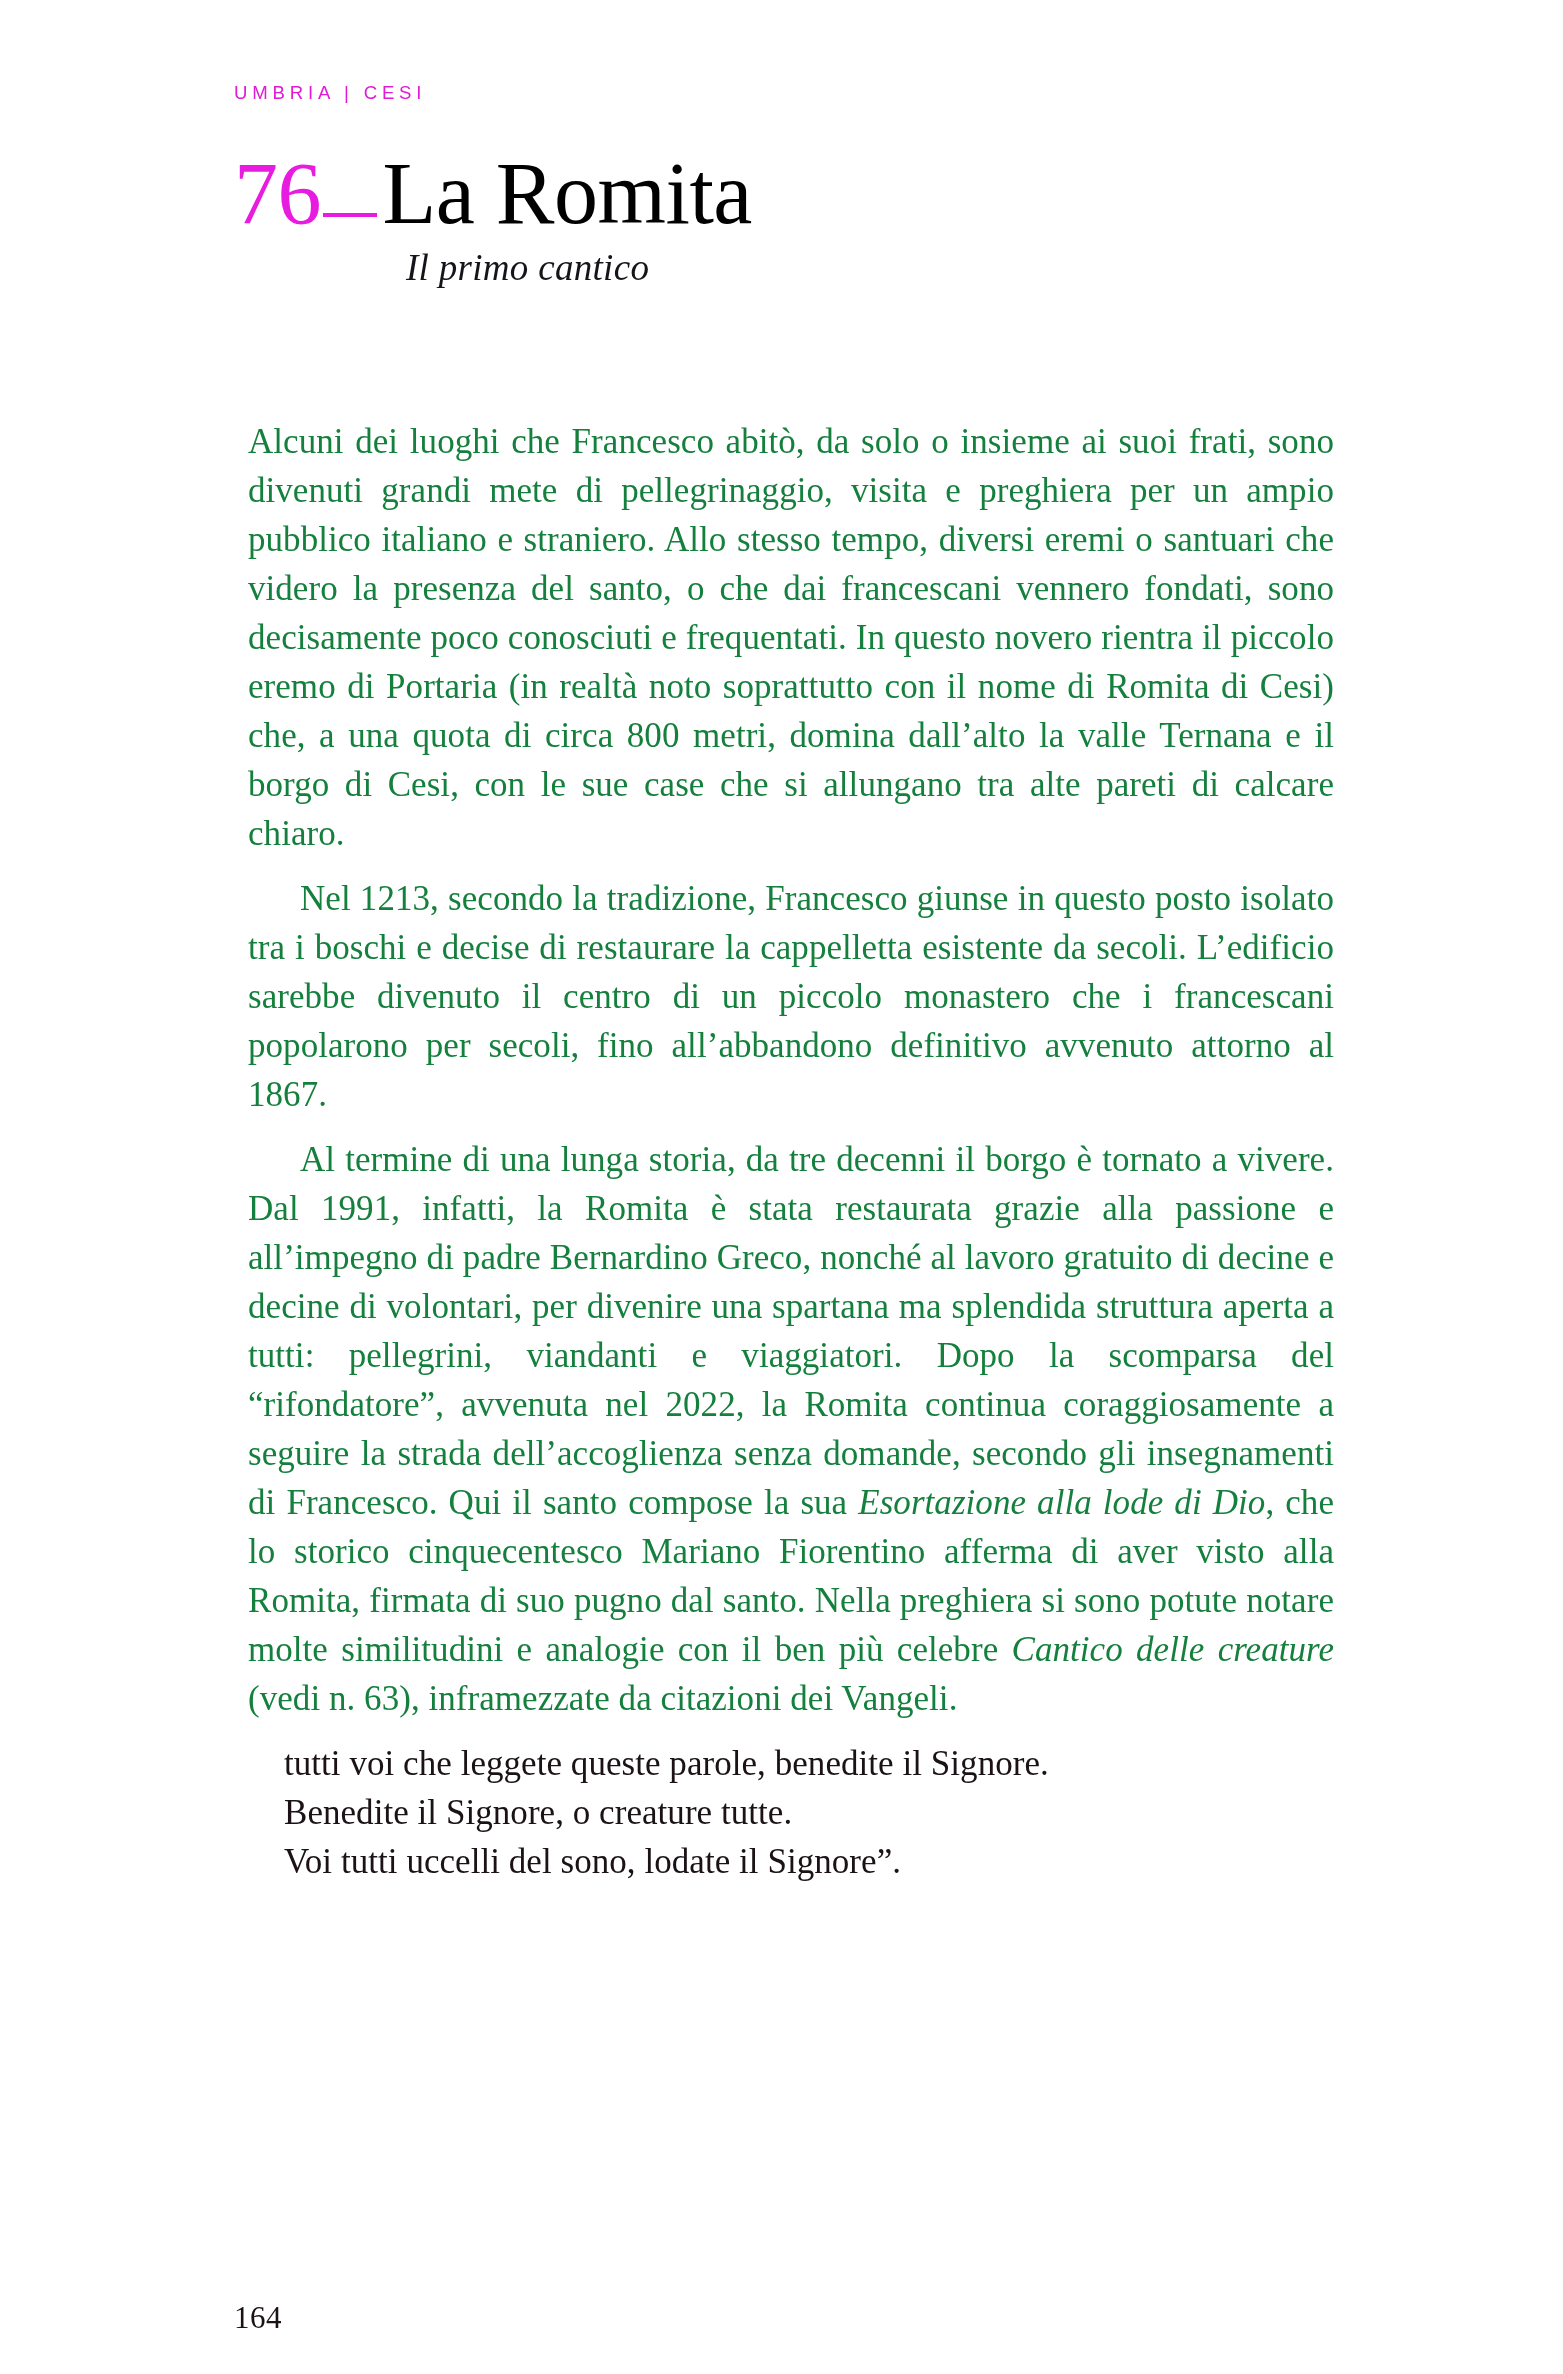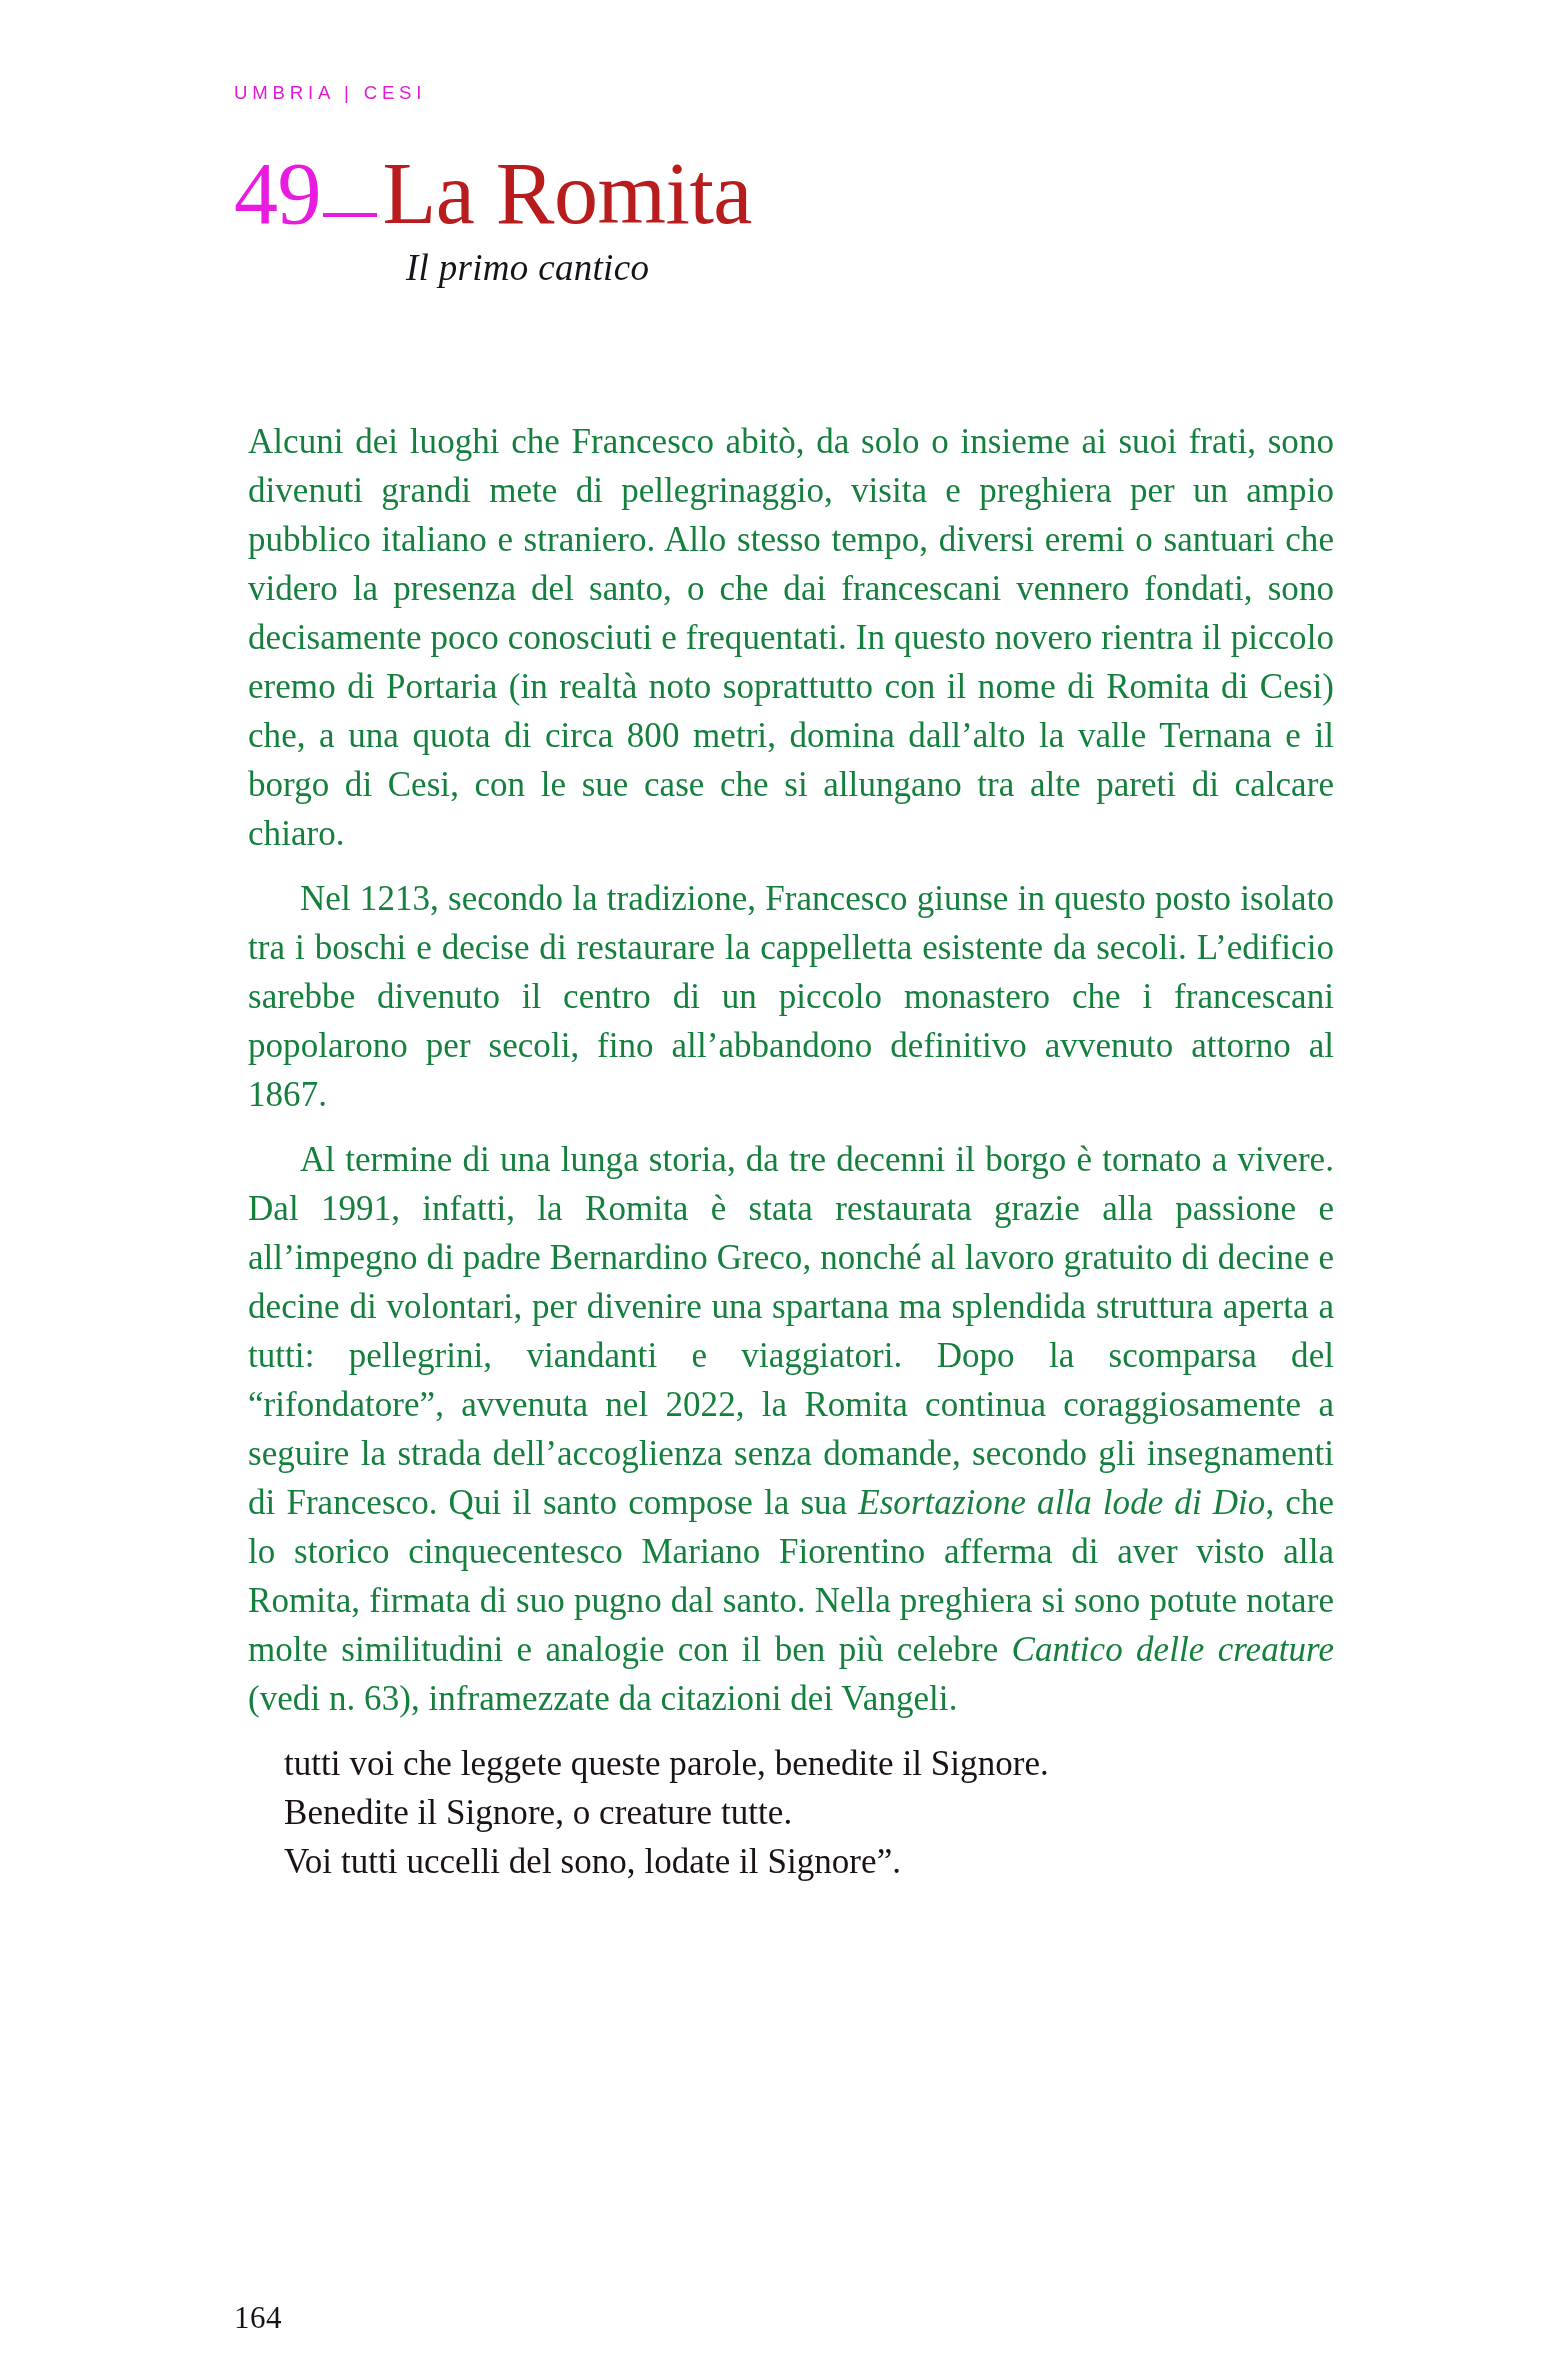--- a/index.html
+++ b/index.html
@@ -61,21 +61,21 @@
   }
   .chapter-rule {
     display: inline-block;
     width: 54px;
     height: 4.6px;
     background: #e81ce0;
     vertical-align: 5.6px;
     margin: 0 5.6px 0 1.9px;
   }
   .chapter-name {
-    color: #b91c1c;
+    color: #000000;
   }
 
   .subtitle {
     margin-top: 5.6px;
     margin-left: 172px;
     font-family: Liberation Serif, serif;
     font-style: italic;
     font-size: 37px;
     color: #17131a;
     white-space: nowrap;
@@ -136,21 +136,21 @@
   }
 </style>
 </head>
 <body>
 
 <div class="page">
 
   <div class="kicker">UMBRIA | CESI</div>
 
   <div class="title-block">
-    <div class="chapter-title"><span class="chapter-num">49</span><span class="chapter-rule"></span><span class="chapter-name">La Romita</span></div>
+    <div class="chapter-title"><span class="chapter-num">76</span><span class="chapter-rule"></span><span class="chapter-name">La Romita</span></div>
     <div class="subtitle">Il primo cantico</div>
   </div>
 
   <div class="body-col">
 
     <p>Alcuni dei luoghi che Francesco abitò, da solo o insieme ai suoi frati, sono divenuti grandi mete di pellegrinaggio, visita e preghiera per un ampio pubblico italiano e straniero. Allo stesso tempo, diversi eremi o santuari che videro la presenza del santo, o che dai francescani vennero fondati, sono decisamente poco conosciuti e frequentati. In questo novero rientra il piccolo eremo di Portaria (in realtà noto soprattutto con il nome di Romita di Cesi) che, a una quota di circa 800 metri, domina dall’alto la valle Ternana e il borgo di Cesi, con le sue case che si allungano tra alte pareti di calcare chiaro.</p>
 
     <p class="indent">Nel 1213, secondo la tradizione, Francesco giunse in questo posto isolato tra i boschi e decise di restaurare la cappelletta esistente da secoli. L’edificio sarebbe divenuto il centro di un piccolo monastero che i francescani popolarono per secoli, fino all’abbandono definitivo avvenuto attorno al 1867.</p>
 
     <p class="indent"><span>Al termine di una lunga storia, da tre decenni il borgo è tornato a vivere. Dal 1991, infatti, la Romita è stata restaurata grazie alla passione e all’impegno di padre Bernardino Greco, nonché al lavoro gratuito di decine e decine di volontari, per divenire una spartana ma splendida struttura aperta a tutti: pellegrini, viandanti e viaggiatori. Dopo la scomparsa del “rifondatore”, avvenuta nel 2022, la Romita continua coraggiosamente a seguire la strada dell’accoglienza senza domande, secondo gli insegnamenti di Francesco. Qui il santo compose la sua </span><em>Esortazione alla lode di Dio</em><span>, che lo storico cinquecentesco Mariano Fiorentino afferma di aver visto alla Romita, firmata di suo pugno dal santo. Nella preghiera si sono potute notare molte similitudini e analogie con il ben più celebre </span><em>Cantico delle creature</em><span> (vedi n. 63), inframezzate da citazioni dei Vangeli.</span></p>

